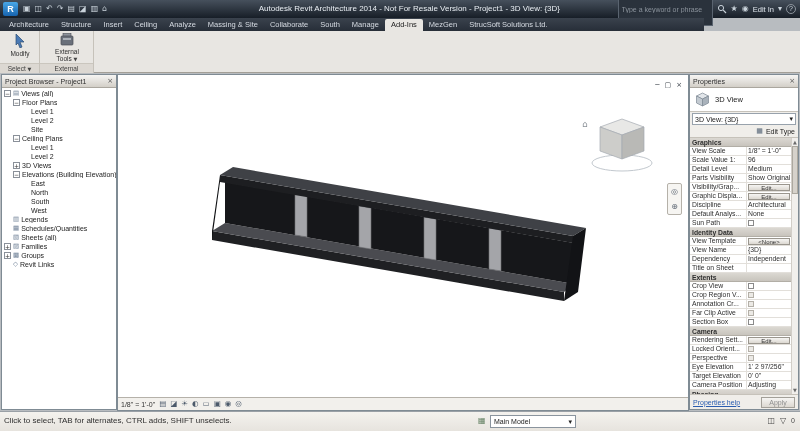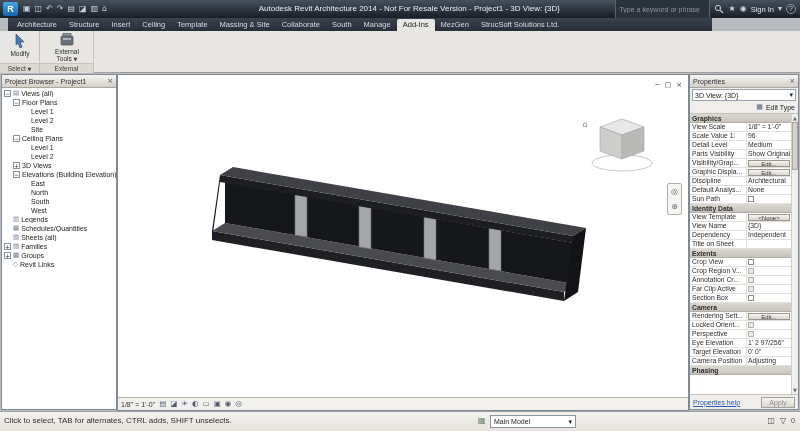--- a/index.html
+++ b/index.html
@@ -13,21 +13,21 @@
 .qat{position:absolute;left:23px;top:0;height:18px;display:flex;align-items:center;gap:4px}
 .qicon{font-size:8px;color:#c9d2da;line-height:1}
 .ttitle{position:absolute;left:120px;right:240px;top:0;height:18px;line-height:18px;text-align:right;font-size:8px;color:#e9eef3;white-space:nowrap;overflow:hidden}
 .tright{position:absolute;right:4px;top:0;height:18px;display:flex;align-items:center;gap:4px}
 .tsearch{width:95px;height:12px;background:#2a323c;border:1px solid #5a6470;color:#cdd4db;font-size:7px;padding:16px 3px;font-family:Liberation Sans, sans-serif}
 .tsearch::placeholder{color:#8b939c}
 .ticonb{font-size:8px;color:#c9d2da;line-height:1}
 .signin{font-size:7.5px;color:#dfe5ec}
 .helpq{width:10px;height:10px;border:1px solid #8b939c;border-radius:50%;font-size:7px;line-height:8px;text-align:center;color:#c9d2da}
 
-.tabrow{position:absolute;left:8px;top:18px;width:704px;height:13px;background:linear-gradient(#3a424d,#272e38);display:flex;align-items:flex-end;padding-left:3px}
+.tabrow{position:absolute;left:0;top:18px;width:704px;height:13px;background:linear-gradient(#3a424d,#272e38);display:flex;align-items:flex-end;padding-left:3px}
 .rtab{font-size:7.5px;color:#d6dbe2;padding:1px 6px 2px;white-space:nowrap;cursor:default}
 .rtab.active{background:#e8e6e2;color:#222;border-radius:2px 2px 0 0}
 
 .ribbon{position:absolute;left:0;top:31px;width:800px;height:42px;background:#e8e6e2;border-bottom:1px solid #a39f97}
 .rpanel{position:absolute;top:0;height:42px;border-right:1px solid #c6c2ba}
 .p-select{left:0;width:40px}
 .p-external{left:40px;width:54px}
 .plabel{position:absolute;left:0;bottom:0;width:100%;height:10px;background:#dcd8d2;font-size:6.5px;color:#3c3c3c;text-align:center;line-height:10px;border-top:1px solid #cac6be;white-space:nowrap}
 .bigbtn{position:absolute;top:1px;display:flex;flex-direction:column;align-items:center;font-size:6.5px;line-height:7px;color:#2e2e2e;text-align:center}
 .bb-modify{left:5px;width:30px}
@@ -105,32 +105,32 @@
       </div>
     <div class="ttitle">Autodesk Revit Architecture 2014 - Not For Resale Version - Project1 - 3D View: {3D}</div>
     <div class="tright">
       <input class="tsearch" placeholder="Type a keyword or phrase" style="">
       <svg width="10" height="10" viewBox="0 0 10 10">
         <circle cx="4" cy="4" r="2.6" fill="none" stroke="#c9d2da" stroke-width="1"></circle>
         <line x1="6.2" y1="6.2" x2="9" y2="9" stroke="#c9d2da" stroke-width="1.2"></line>
       </svg>
       <span class="ticonb g">★</span>
       <span class="ticonb g">◉</span>
-      <span class="signin">Sign In</span>
+      <span class="signin">Edit In</span>
       <span class="ticonb g">▾</span>
       <span class="helpq">?</span>
     </div>
   </div>
 
   <div class="tabrow">
       <div class="rtab">Architecture</div>
       <div class="rtab">Structure</div>
       <div class="rtab">Insert</div>
       <div class="rtab">Ceiling</div>
-      <div class="rtab">Template</div>
+      <div class="rtab">Analyze</div>
       <div class="rtab">Massing &amp; Site</div>
       <div class="rtab">Collaborate</div>
       <div class="rtab">South</div>
       <div class="rtab">Manage</div>
       <div class="rtab active">Add-Ins</div>
       <div class="rtab">MezGen</div>
       <div class="rtab">StrucSoft Solutions Ltd.</div>
     </div>
 
   <div class="ribbon">
@@ -309,20 +309,28 @@
         </span>
     </div>
   </div>
 
   <div class="props">
     <div class="phead">
       <span>Properties</span>
       <span class="sp"></span>
       <span class="pclose g">×</span>
     </div>
+    <div class="pviewer">
+      <svg width="15" height="15" viewBox="0 0 15 15">
+        <polygon points="7.5,1 13.5,4 7.5,7 1.5,4" fill="#e2e6ea" stroke="#7c8894" stroke-width="0.7"></polygon>
+        <polygon points="1.5,4 7.5,7 7.5,14 1.5,11" fill="#c3cad1" stroke="#7c8894" stroke-width="0.7"></polygon>
+        <polygon points="7.5,7 13.5,4 13.5,11 7.5,14" fill="#a9b2bb" stroke="#7c8894" stroke-width="0.7"></polygon>
+      </svg>
+      <span>3D View</span>
+    </div>
     <div class="pselector">
       <span>3D View: {3D}</span>
       <span class="sp"></span>
       <span class="g">▾</span>
     </div>
     <div class="pedit">
       <span class="petype-icon g">▦</span>
       <span>Edit Type</span>
     </div>
     <div class="pgrid">

